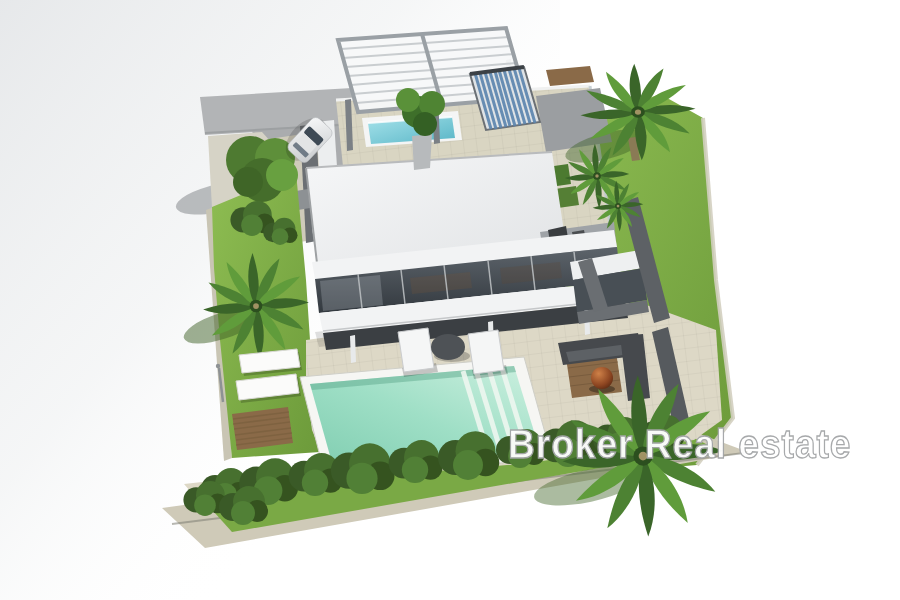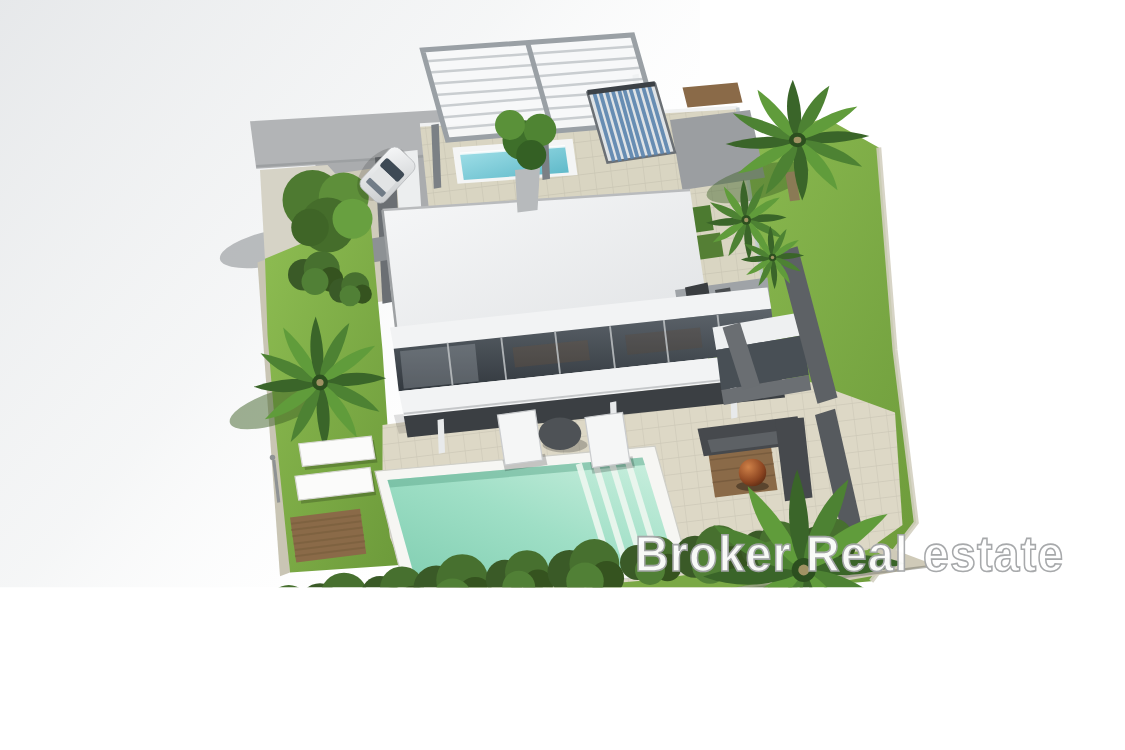--- a/index.html
+++ b/index.html
@@ -1,16 +1,16 @@
 <!DOCTYPE html>
 <html style="--background: #ffffff; --haze: #e7e9eb; --road: #b2b4b6; --lawn-light: #8ab94f; --lawn-dark: #6f9e3c; --stone: #ddd8c6; --stone-dark: #cfcab8; --roof-white: #f3f4f5; --facade-white: #f2f3f4; --glass-dark: #484f55; --wall-dark: #6b6f73; --pool-rim: #f6f6f3; --pool-water: #9fdfc6; --jacuzzi-water: #7fd0dc; --solar-blue: #5b84ae; --pergola-frame: #9aa0a5; --palm-green: #4d8233; --bush-green: #3f6129; --wood-brown: #8a6a48; --sofa-gray: #46494d; --fire-copper: #a4552a; --watermark-fill: #ffffff; --watermark-outline: #a4a6a8;"><head>
 <meta charset="utf-8">
 <style>
   html,body{margin:0;padding:0;background:#fff;}
-  #stage{position:relative;width:900px;height:470px;overflow:hidden;background:#fff;
+  #stage{position:relative;width:900px;height:600px;overflow:hidden;background:#fff;
          font-family:"Liberation Sans",sans-serif;}
   #stage svg{position:absolute;left:0;top:0;}
   #watermark{
     position:absolute;left:508px;top:424px;
     font-size:40px;font-weight:800;line-height:1;letter-spacing:1px;
     color:var(--watermark-fill,#fff);
     -webkit-text-stroke:1.3px var(--watermark-outline,#a4a6a8);
     transform:scaleX(.93);transform-origin:left top;
     opacity:.96;white-space:nowrap;user-select:none;}
 </style>

